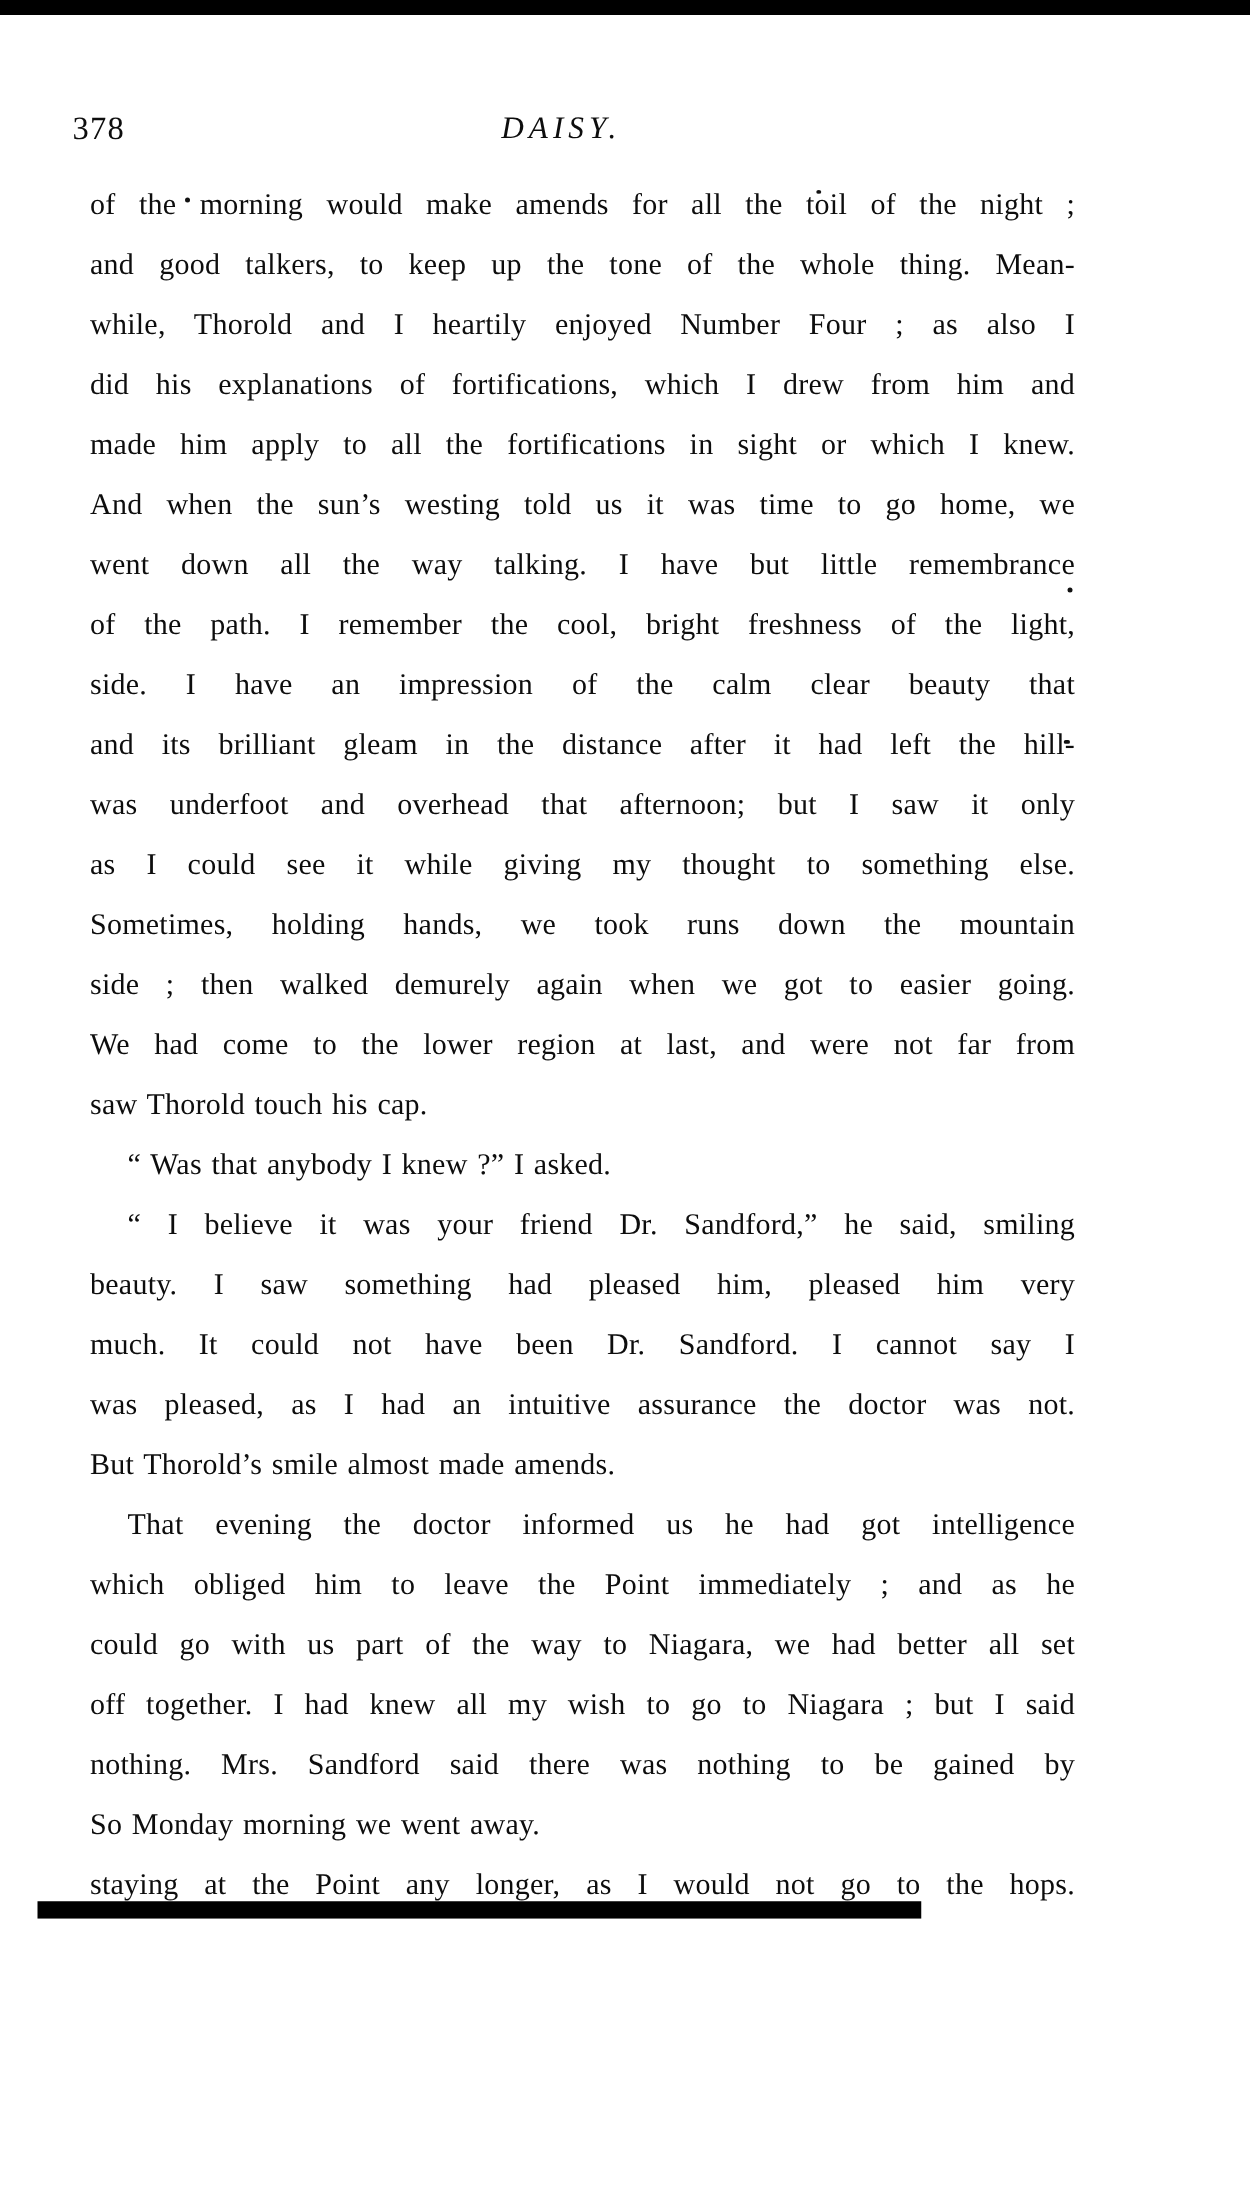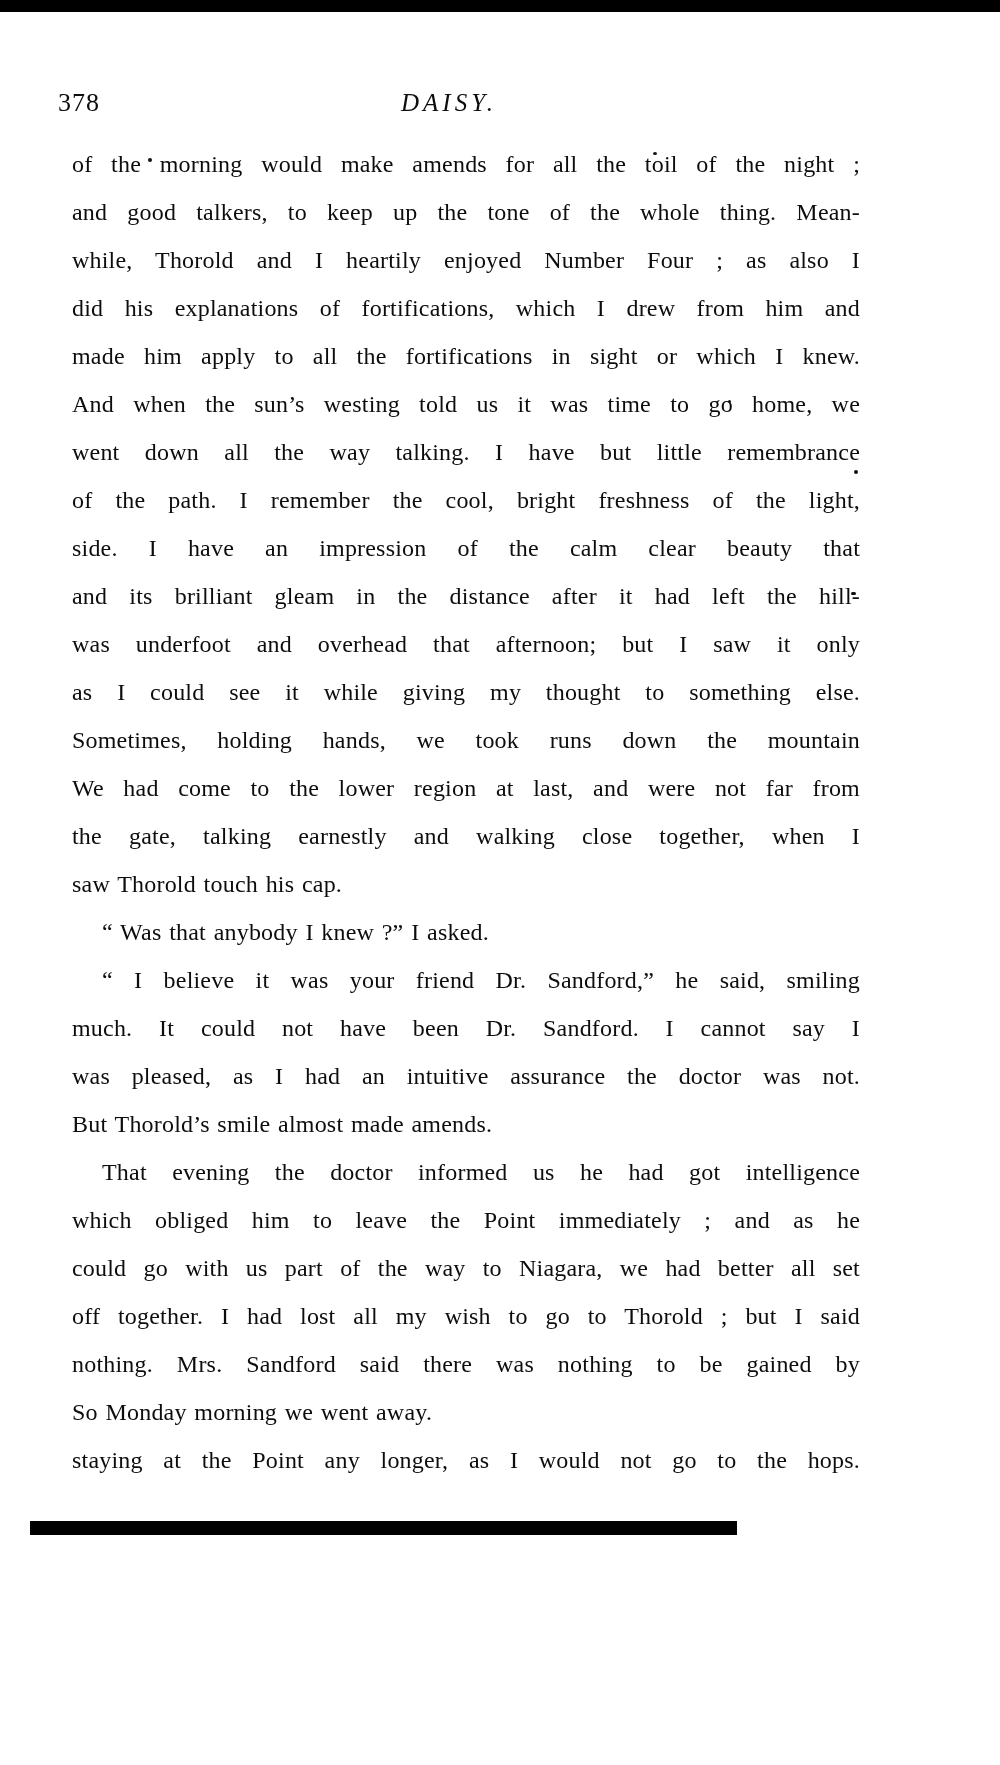--- a/index.html
+++ b/index.html
@@ -99,32 +99,33 @@
     <div class="line jl">did his explanations of fortifications, which I drew from him and</div>
     <div class="line jl">made him apply to all the fortifications in sight or which I knew.</div>
     <div class="line jl">And when the sun’s westing told us it was time to go home, we</div>
     <div class="line jl">went down all the way talking. I have but little remembrance</div>
     <div class="line jl">of the path. I remember the cool, bright freshness of the light,</div>
     <div class="line jl">side. I have an impression of the calm clear beauty that</div>
     <div class="line jl">and its brilliant gleam in the distance after it had left the hill-</div>
     <div class="line jl">was underfoot and overhead that afternoon; but I saw it only</div>
     <div class="line jl">as I could see it while giving my thought to something else.</div>
     <div class="line jl">Sometimes, holding hands, we took runs down the mountain</div>
+    <div class="line jl">side ; then walked demurely again when we got to easier going.</div>
     <div class="line jl">We had come to the lower region at last, and were not far from</div>
-    <div class="line jl">the gate, talking earnestly and walking close together, when I</div>
     <div class="line end">saw Thorold touch his cap.</div>
     <div class="line end ind">“ Was that anybody I knew ?” I asked.</div>
     <div class="line jl ind">“ I believe it was your friend Dr. Sandford,” he said, smiling</div>
+    <div class="line jl">beauty. I saw something had pleased him, pleased him very</div>
     <div class="line jl">much. It could not have been Dr. Sandford. I cannot say I</div>
     <div class="line jl">was pleased, as I had an intuitive assurance the doctor was not.</div>
     <div class="line end">But Thorold’s smile almost made amends.</div>
     <div class="line jl ind">That evening the doctor informed us he had got intelligence</div>
     <div class="line jl">which obliged him to leave the Point immediately ; and as he</div>
     <div class="line jl">could go with us part of the way to Niagara, we had better all set</div>
-    <div class="line jl">off together. I had lost all my wish to go to Thorold ; but I said</div>
+    <div class="line jl">off together. I had knew all my wish to go to Niagara ; but I said</div>
     <div class="line jl">nothing. Mrs. Sandford said there was nothing to be gained by</div>
     <div class="line end">So Monday morning we went away.</div>
     <div class="line jl">staying at the Point any longer, as I would not go to the hops.</div>
   </div>
 
   <span class="speck" style="left:148px; top:158px; width:4px; height:4px;"></span>
   <span class="speck" style="left:653px; top:152px; width:4px; height:3px;"></span>
   <span class="speck" style="left:854px; top:470px; width:4px; height:4px;"></span>
   <span class="speck" style="left:851px; top:592px; width:5px; height:3px; border-radius:2px;"></span>
   <span class="speck" style="left:728px; top:400px; width:3px; height:3px;"></span>

